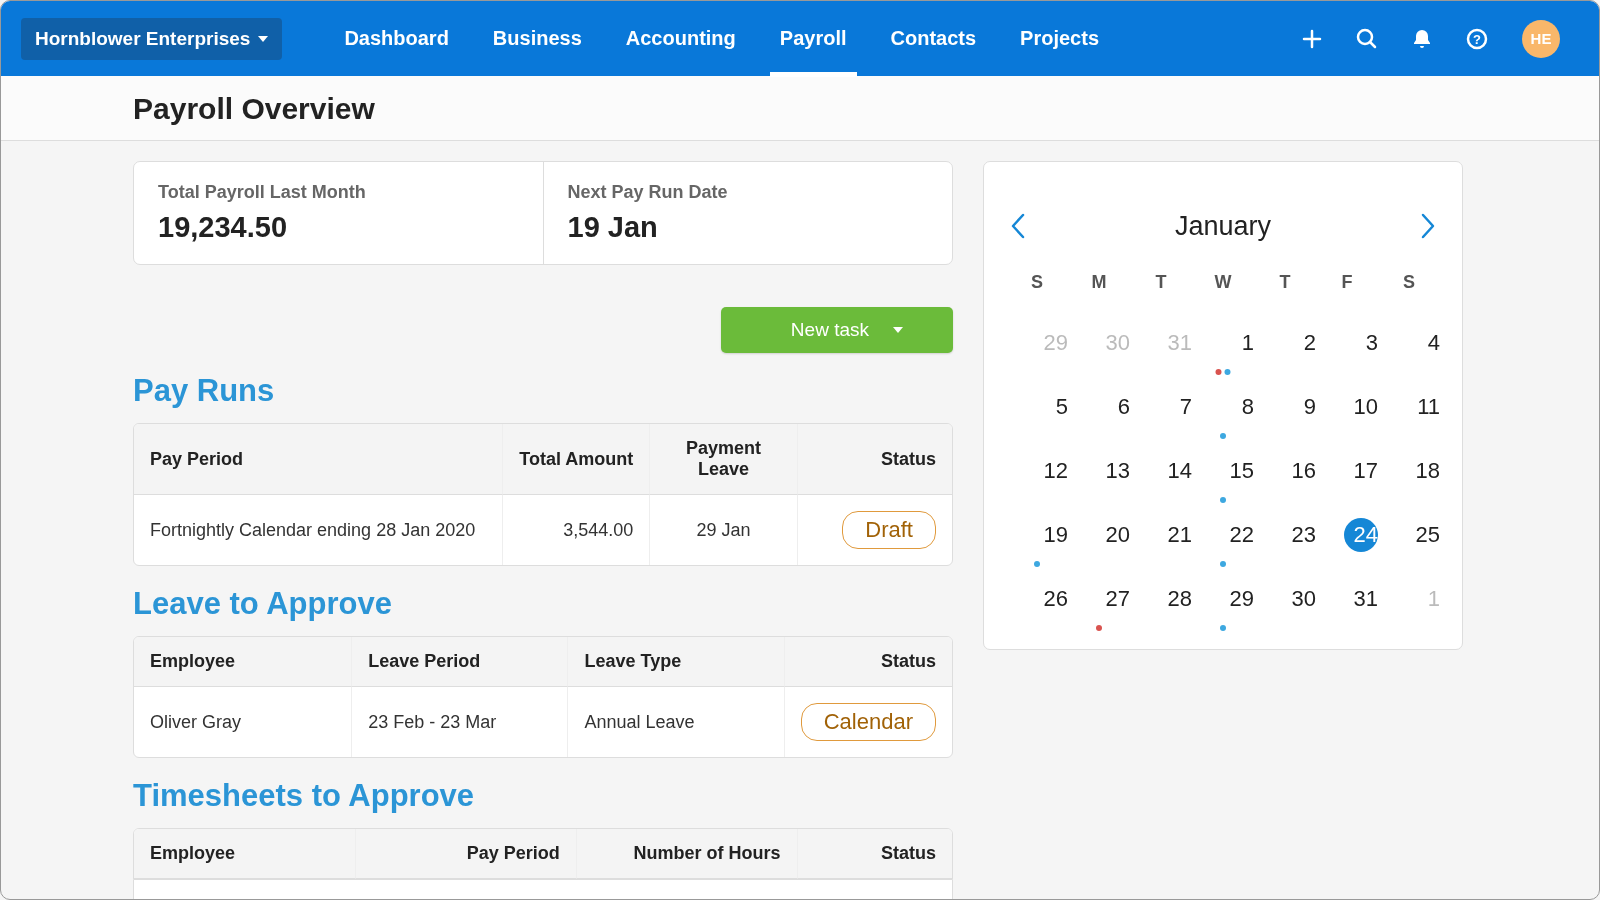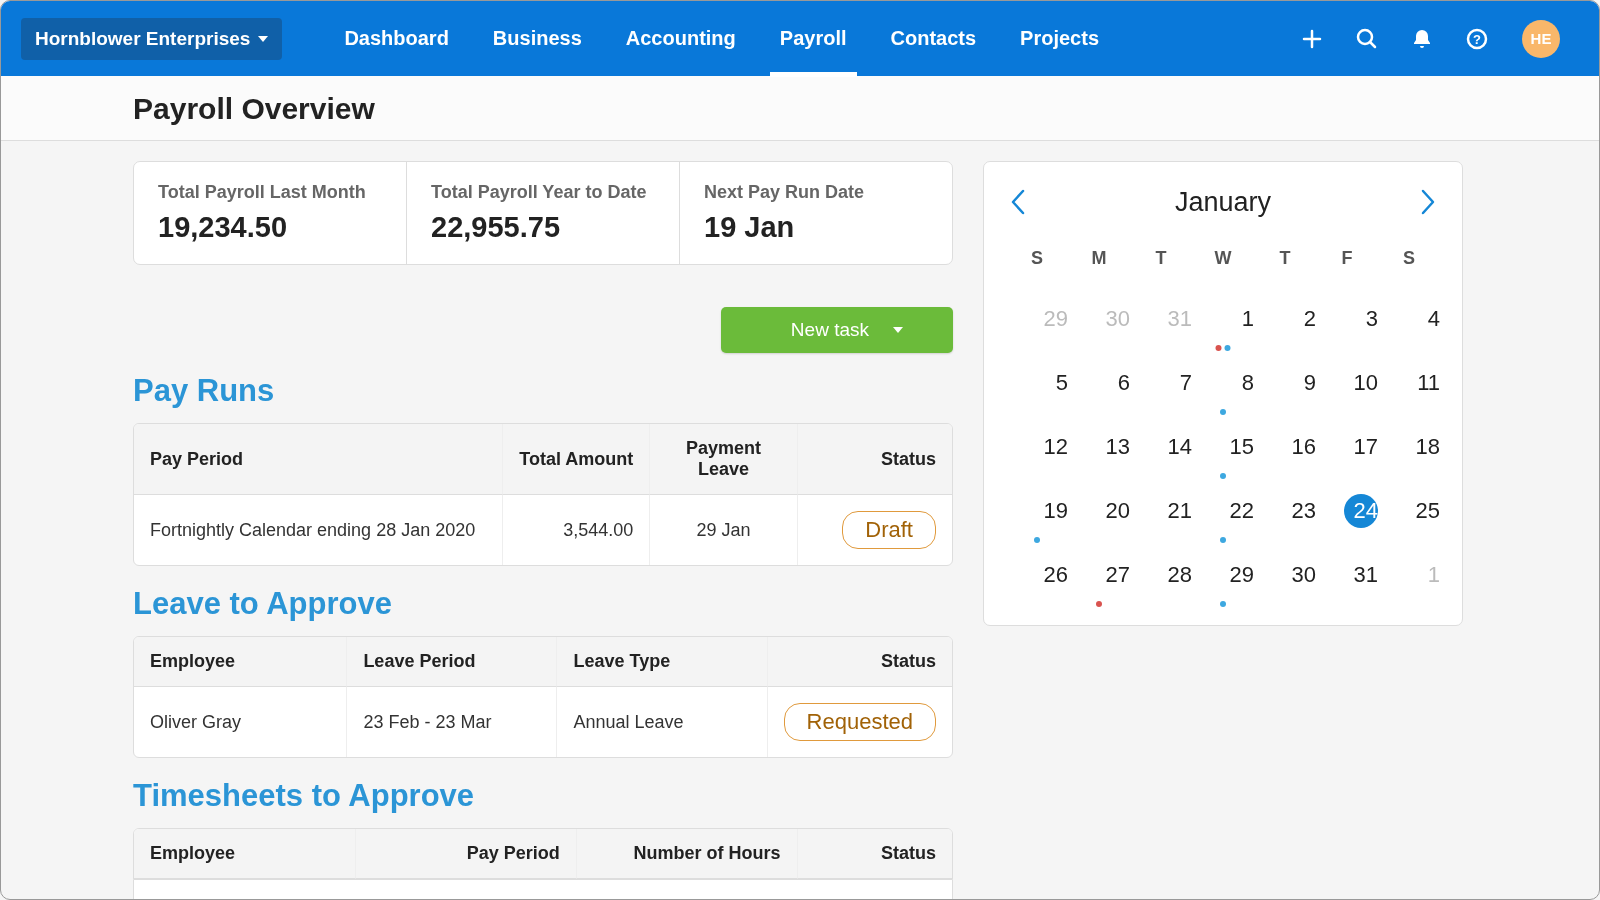--- a/index.html
+++ b/index.html
@@ -215,20 +215,21 @@
   background: #fff;
   border: 1px solid #ddd;
   border-radius: 7px;
   padding: 22px 22px 28px;
 }
 .cal-header {
   display: flex;
   align-items: center;
   justify-content: space-between;
   margin-bottom: 28px;
+  margin-top: 24px;
 }
 .cal-title { font-size: 27px; font-weight: 400; }
 .cal-nav { cursor: pointer; color: #1587d6; padding: 4px; }
 .cal-nav svg { display: block; }
 .cal-grid {
   display: grid;
   grid-template-columns: repeat(7, 1fr);
   text-align: center;
   row-gap: 20px;
 }
@@ -319,24 +320,20 @@
   <h1>Payroll Overview</h1>
 </div>
 
 <div class="content">
   <div class="left-col">
 
     <div class="summary-cards" id="summary-cards">
         <div class="card">
           <div class="card-label">Total Payroll Last Month</div>
           <div class="card-value">19,234.50</div>
-        </div>
-        <div class="card">
-          <div class="card-label">Total Payroll Year to Date</div>
-          <div class="card-value">22,955.75</div>
         </div>
         <div class="card">
           <div class="card-label">Next Pay Run Date</div>
           <div class="card-value">19 Jan</div>
         </div>
       </div>
 
     <div class="new-task-row">
       <button class="new-task-btn">
         <span>New task</span>
@@ -372,21 +369,21 @@
           <th style="width:27%">Leave Period</th>
           <th style="width:27%">Leave Type</th>
           <th class="right" style="width:19%">Status</th>
         </tr>
       </thead>
       <tbody id="leave-body">
           <tr>
             <td>Oliver Gray</td>
             <td>23 Feb - 23 Mar</td>
             <td>Annual Leave</td>
-            <td class="right"><span class="status-pill">Requested</span></td>
+            <td class="right"><span class="status-pill">Calendar</span></td>
           </tr>
         </tbody>
     </table>
 
     <h2 class="section-title">Timesheets to Approve</h2>
     <table class="table" style="border-bottom-left-radius:0;border-bottom-right-radius:0;">
       <thead>
         <tr>
           <th style="width:27%">Employee</th>
           <th class="right" style="width:27%">Pay Period</th>

